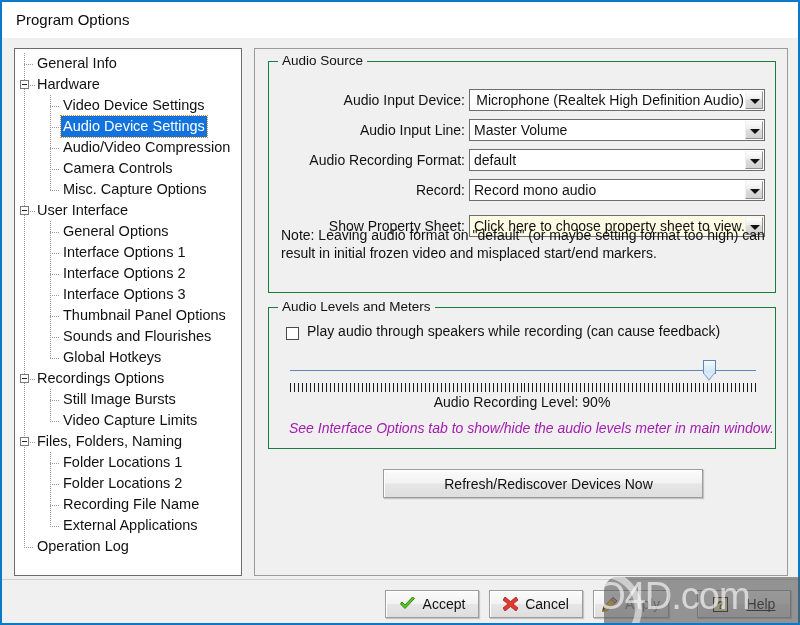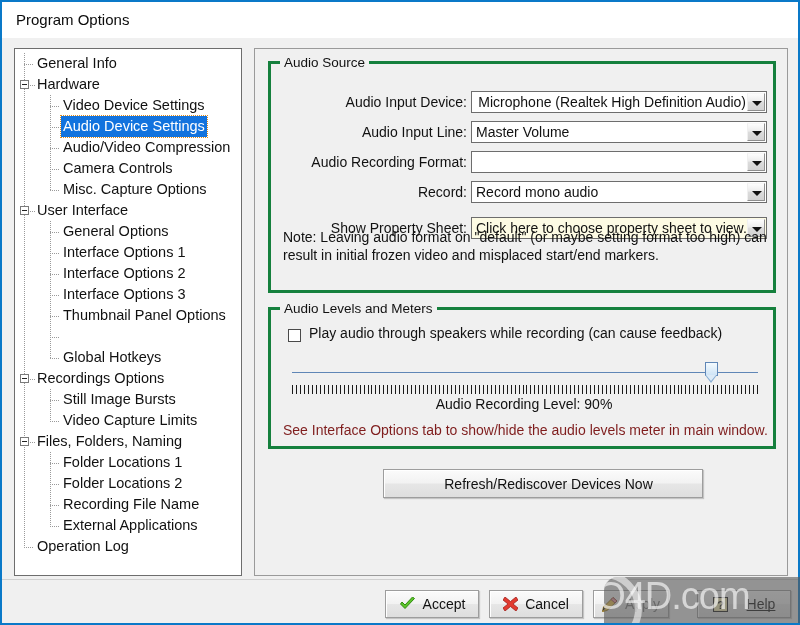--- a/index.html
+++ b/index.html
@@ -69,21 +69,21 @@
   }
   
   #right-panel{
     position:absolute;left:252px;top:10px;width:534px;height:528px;
     background:#f0f0f0;
     border:1px solid #9a9a9a;
     box-sizing:border-box;
   }
   .groupbox{
     position:absolute;
-    border:3px solid #15803d;
+    border:1px solid #15803d;
     box-sizing:border-box;
   }
   .gtitle{
     position:absolute;top:-9px;left:9px;
     background:#f0f0f0;padding:0 4px;
     font-size:13.5px;color:#111;white-space:nowrap;
   }
   .flabel{
     position:absolute;font-size:14px;color:#111;
     text-align:right;white-space:nowrap;
@@ -250,20 +250,21 @@
           <div class="tnode" style="position: absolute; left: 0px; top: 231px; width: 226px;">
             <div class="hdot" style="left: 35px; width: 10px; top: 11px;"></div>
             <span class="tlabel" style="left: 46px;">Interface Options 3</span>
           </div>
           <div class="tnode" style="position: absolute; left: 0px; top: 252px; width: 226px;">
             <div class="hdot" style="left: 35px; width: 10px; top: 11px;"></div>
             <span class="tlabel" style="left: 46px;">Thumbnail Panel Options</span>
           </div>
           <div class="tnode" style="position: absolute; left: 0px; top: 273px; width: 226px;">
             <div class="hdot" style="left: 35px; width: 10px; top: 11px;"></div>
+            <span class="tlabel" style="left: 46px;">Sounds and Flourishes</span>
           </div>
           <div class="tnode" style="position: absolute; left: 0px; top: 294px; width: 226px;">
             <div class="hdot" style="left: 35px; width: 10px; top: 11px;"></div>
             <span class="tlabel" style="left: 46px;">Global Hotkeys</span>
           </div>
           <div class="tnode" style="position: absolute; left: 0px; top: 315px; width: 226px;">
             <div class="hdot" style="left: 15px; width: 5px; top: 11px;"></div>
             <div class="expbox" style="left: 5px; top: 6px;"></div>
             <span class="tlabel" style="left: 20px;">Recordings Options</span>
           </div>
@@ -313,20 +314,21 @@
               <div class="ctext" style="width: 270px;">Microphone (Realtek High Definition Audio)</div>
               <div class="cbtn"></div>
             </div>
             <div class="flabel" style="left: 0px; width: 196px; top: 60px;">Audio Input Line:</div>
             <div class="combo" style="left: 200px; top: 57px; width: 296px;">
               <div class="ctext" style="width: 270px;">Master Volume</div>
               <div class="cbtn"></div>
             </div>
             <div class="flabel" style="left: 0px; width: 196px; top: 90px;">Audio Recording Format:</div>
             <div class="combo" style="left: 200px; top: 87px; width: 296px;">
+              <div class="ctext" style="width: 270px;">default</div>
               <div class="cbtn"></div>
             </div>
             <div class="flabel" style="left: 0px; width: 196px; top: 120px;">Record:</div>
             <div class="combo" style="left: 200px; top: 117px; width: 296px;">
               <div class="ctext" style="width: 270px;">Record mono audio</div>
               <div class="cbtn"></div>
             </div>
             <div class="flabel" style="left: 0px; width: 196px; top: 156px;">Show Property Sheet:</div>
             <div class="combo cream" style="left: 200px; top: 153px; width: 296px;">
               <div class="ctext" style="width: 270px;">Click here to choose property sheet to view..</div>
@@ -467,21 +469,21 @@
             <div class="tick" style="left:445px"></div>
             <div class="tick" style="left:449px"></div>
             <div class="tick" style="left:453px"></div>
             <div class="tick" style="left:457px"></div>
             <div class="tick" style="left:461px"></div>
             <div class="tick" style="left:465px"></div>
           </div>
 
         <div class="centered" style="left:0;top:86px;width:506px;">Audio Recording Level: 90%</div>
 
-        <div style="position:absolute;left:12px;top:112px;font-size:14px;color:#7f1d1d;white-space:nowrap;">See Interface Options tab to show/hide the audio levels meter in main window.</div>
+        <div style="position:absolute;left:20px;top:112px;font-size:14px;color:#a21caf;white-space:nowrap;font-style:italic;">See Interface Options tab to show/hide the audio levels meter in main window.</div>
       </div>
 
       <div class="btn" style="left:128px;top:420px;width:320px;height:29px;padding-left:11px;">
         <span>Refresh/Rediscover Devices Now</span>
       </div>
     </div>
 
     <div id="footer-sep"></div>
 
     <div class="btn" style="left:383px;top:552px;width:94px;height:28px;">

